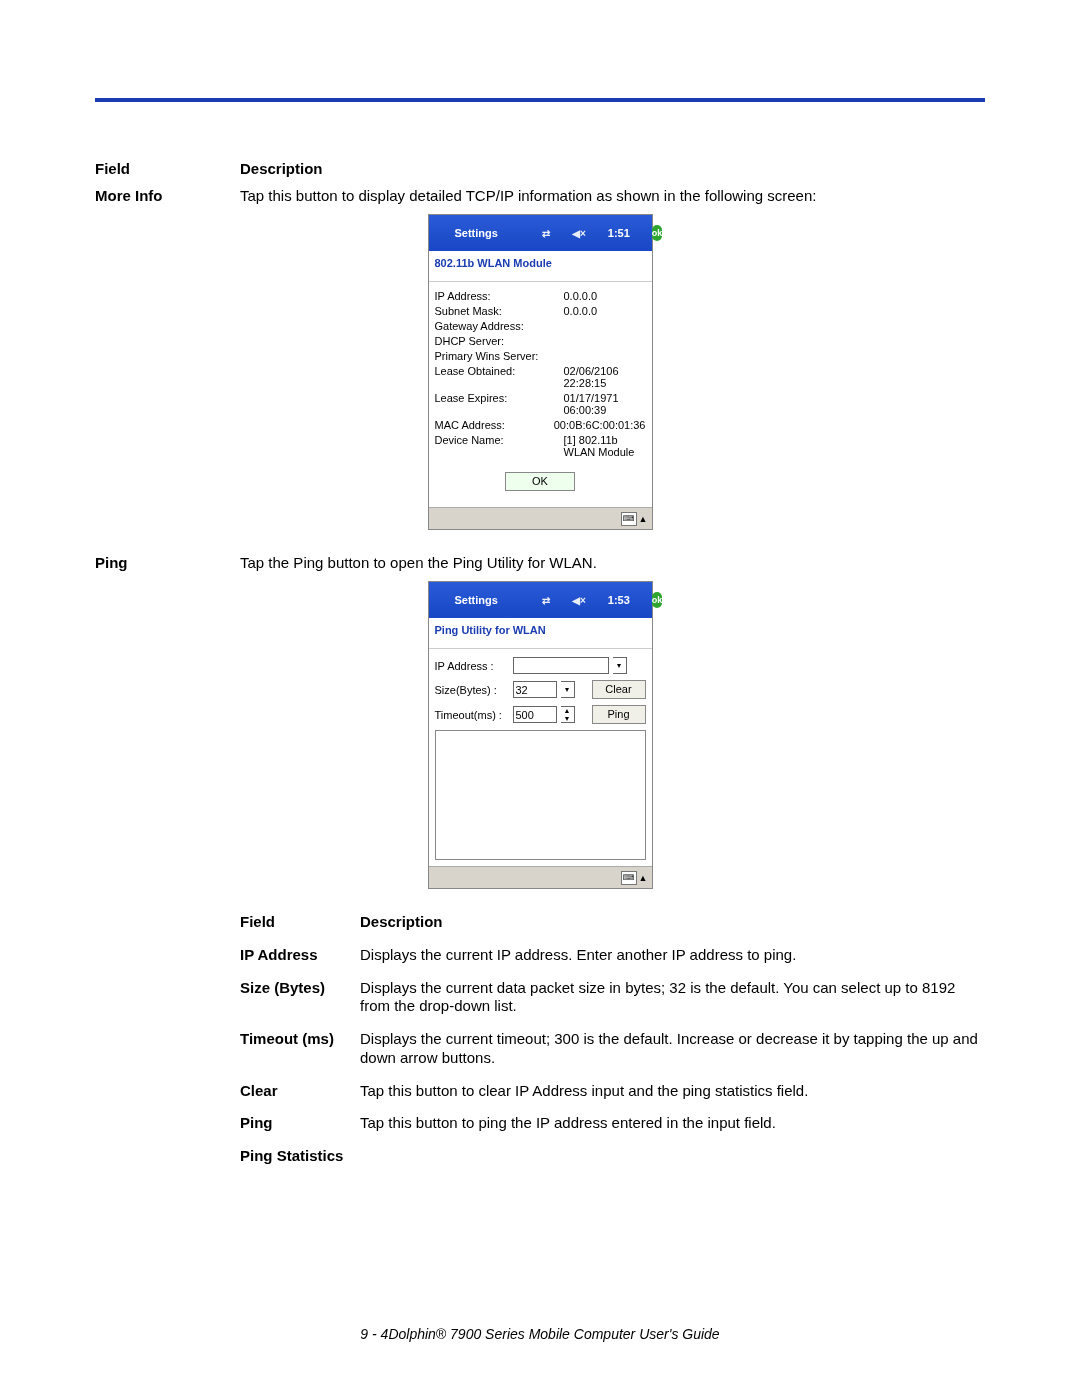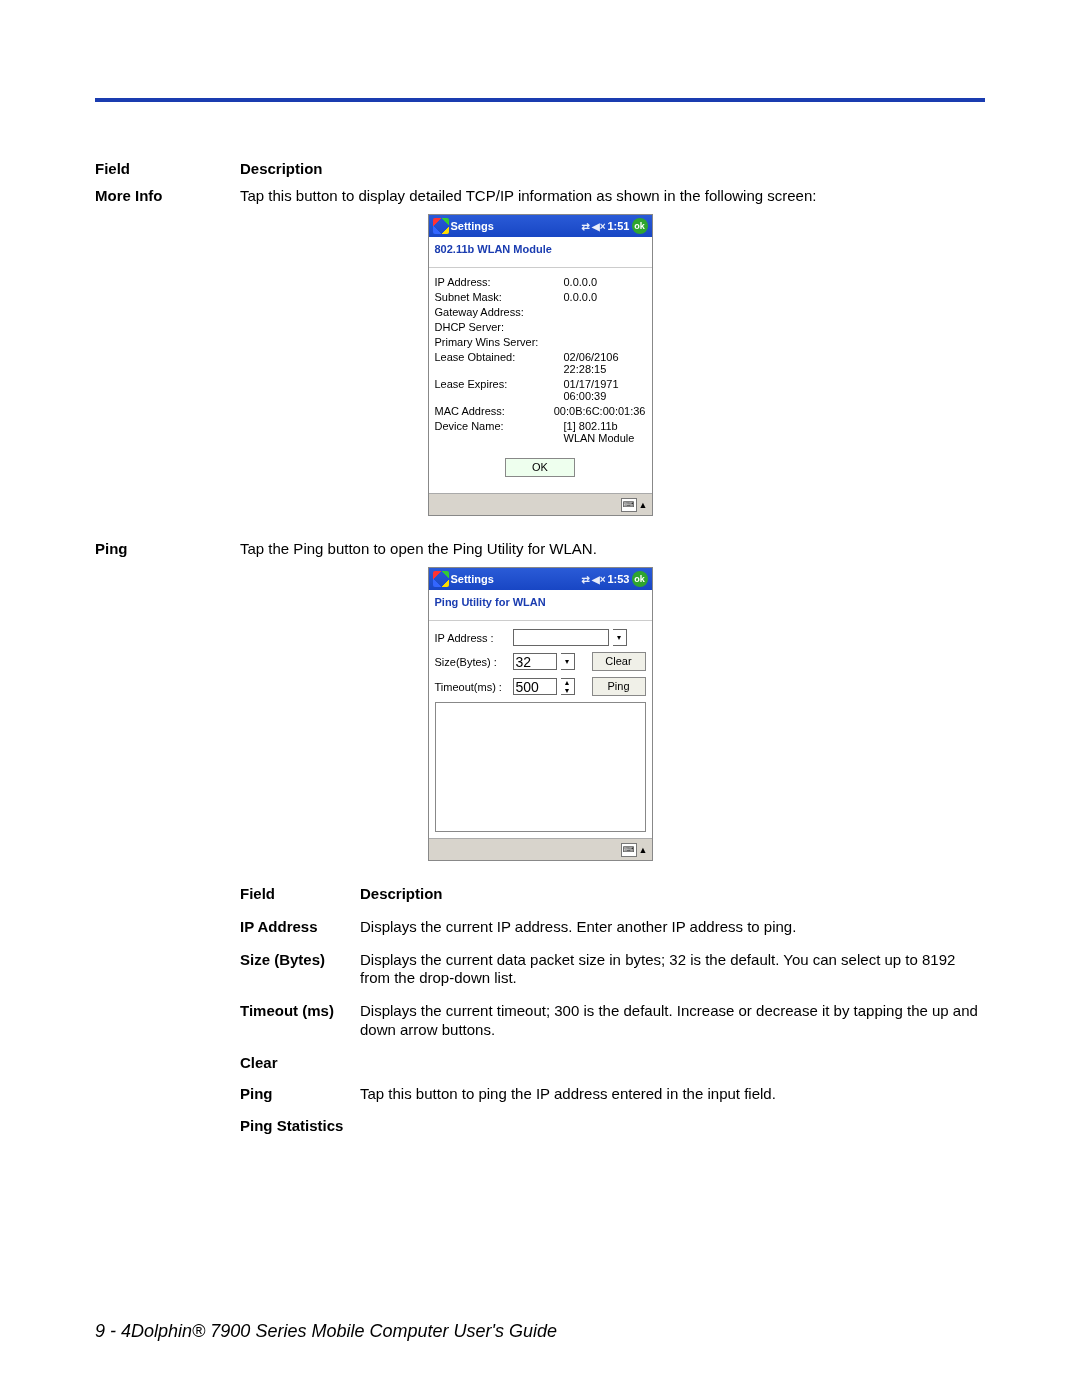--- a/index.html
+++ b/index.html
@@ -40,23 +40,23 @@
     border: 1px solid #888;
     background: #fff;
     font-family: Tahoma, Arial, sans-serif;
     font-size: 11px;
     color: #000;
   }
   .ppc .titlebar {
     background: linear-gradient(#2a5bd7,#1846c4);
     color: #fff;
     display: flex; align-items: center;
-    height: 22px;
+    height: 36px;
     padding: 8px 4px;
-    gap: 2px;
+    gap: 22px;
     font-weight: bold;
   }
   .ppc .titlebar .spacer { flex: 1; }
   .ppc .titlebar .okbtn {
     width: 16px; height: 16px; border-radius: 8px;
     background: #2fa52f; color:#fff; display:flex;align-items:center;justify-content:center;
     font-size:9px; font-weight:bold;
   }
   .ppc .subhead {
     padding: 6px 6px 12px;
@@ -85,21 +85,21 @@
     display:flex;align-items:center;justify-content:center;font-size:8px;
   }
   .ppc .arrup{font-size:9px;}
 
   
   .ppc .formrow{ display:flex; align-items:center; margin-bottom:6px; }
   .ppc .formrow .lbl{ width:78px; }
   .ppc .formrow .inpwrap{ display:flex; align-items:center; gap:4px; }
   .ppc .txtbox{
     border:1px solid #666; height:17px; background:#fff;
-    font-size:14px; padding:0 2px;
+    font-size:11px; padding:0 2px;
   }
   .ppc .ip  { width:96px; }
   .ppc .drop{ width:14px; height:17px; border:1px solid #666; border-left:none;
               display:flex;align-items:center;justify-content:center;font-size:8px;}
   .ppc .sizebox{ width:44px; }
   .ppc .tout   { width:44px; }
   .ppc .spin{
     display:flex; flex-direction:column; border:1px solid #666; border-left:none;
     width:14px; height:17px;
   }
@@ -113,22 +113,22 @@
   }
 
   
   .subtable { margin-left: 145px; width: 745px; font-size:15px; }
   .subtable .srow{ display:flex; margin-bottom:14px; }
   .subtable .sf{ width:120px; font-weight:bold; }
   .subtable .sd{ flex:1; line-height:1.25; }
 
   .footer{
     position:absolute; bottom:55px; left:95px; right:95px;
-    display:flex; justify-content:flex-start;
-    font-size:18px;
+    display:flex; justify-content:center;
+    font-size:14px;
   }
   .footer .pg{ font-style:italic; }
   .footer .doc{ font-style:italic; }
   .winlogo{
     width:16px;height:16px;display:inline-block;position:relative;
   }
   .winlogo::before{
     content:"";position:absolute;inset:0;
     background:
       linear-gradient( to bottom right, #f33 0 25%, transparent 25%),
@@ -285,20 +285,21 @@
       <div class="srow">
           <div class="sf">Size (Bytes)</div>
           <div class="sd">Displays the current data packet size in bytes; 32 is the default. You can select up to 8192 from the drop-down list.</div>
         </div>
       <div class="srow">
           <div class="sf">Timeout (ms)</div>
           <div class="sd">Displays the current timeout; 300 is the default. Increase or decrease it by tapping the up and down arrow buttons.</div>
         </div>
       <div class="srow">
           <div class="sf">Clear</div>
+          <div class="sd">Tap this button to clear IP Address input and the ping statistics field.</div>
         </div>
       <div class="srow">
           <div class="sf">Ping</div>
           <div class="sd">Tap this button to ping the IP address entered in the input field.</div>
         </div>
       <div class="srow">
           <div class="sf">Ping Statistics</div>
         </div>
     </div>
 

